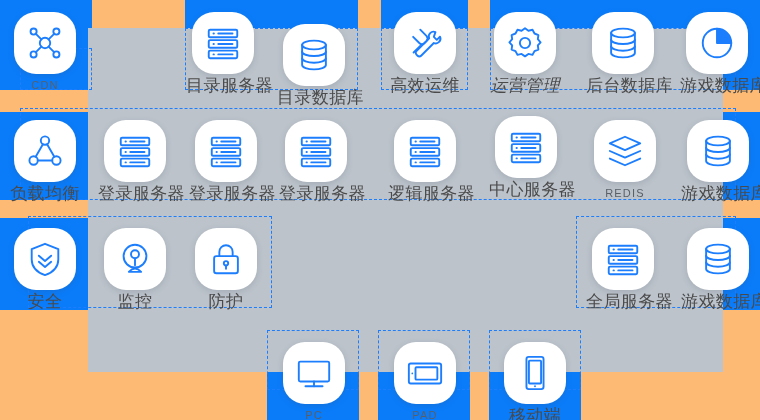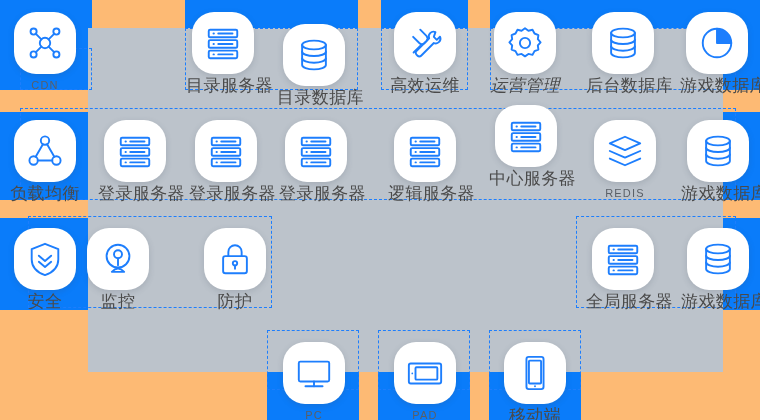--- a/index.html
+++ b/index.html
@@ -243,21 +243,21 @@
             <line x1="10" y1="10" x2="10.4" y2="10"></line>
             <line x1="10" y1="21" x2="10.4" y2="21"></line>
             <line x1="10" y1="32" x2="10.4" y2="32"></line>
             <line x1="15" y1="10" x2="30" y2="10"></line>
             <line x1="15" y1="21" x2="30" y2="21"></line>
             <line x1="15" y1="32" x2="30" y2="32"></line>
           </svg>
         </div>
         <div class="node-label">逻辑服务器</div>
       </div>
-      <div class="node" style="left: 489px; top: 105px;">
+      <div class="node" style="left: 489px; top: 116px;">
         <div class="node-tile">
           <svg width="38" height="38" viewBox="0 0 40 40" fill="none" stroke="#1d7efd" stroke-width="2" stroke-linecap="round" stroke-linejoin="round">
             <rect x="5" y="6" width="30" height="8" rx="1.4"></rect>
             <rect x="5" y="17" width="30" height="8" rx="1.4"></rect>
             <rect x="5" y="28" width="30" height="8" rx="1.4"></rect>
             <line x1="10" y1="10" x2="10.4" y2="10"></line>
             <line x1="10" y1="21" x2="10.4" y2="21"></line>
             <line x1="10" y1="32" x2="10.4" y2="32"></line>
             <line x1="15" y1="10" x2="30" y2="10"></line>
             <line x1="15" y1="21" x2="30" y2="21"></line>
@@ -290,32 +290,32 @@
       <div class="node" style="left: 8px; top: 228px;">
         <div class="node-tile">
           <svg width="38" height="38" viewBox="0 0 40 40" fill="none" stroke="#1d7efd" stroke-width="2" stroke-linecap="round" stroke-linejoin="round">
             <path d="M20 4 L34 9.5 v11 c0 8.6-5.9 13.6-14 16.5 -8.1-2.9-14-7.9-14-16.5 v-11 z"></path>
             <path d="M13.5 16.5 L20 22 L26.5 16.5"></path>
             <path d="M13.5 23 L20 28.5 L26.5 23"></path>
           </svg>
         </div>
         <div class="node-label">安全</div>
       </div>
-      <div class="node" style="left: 81px; top: 228px;">
+      <div class="node" style="left: 98px; top: 228px;">
         <div class="node-tile">
           <svg width="38" height="38" viewBox="0 0 40 40" fill="none" stroke="#1d7efd" stroke-width="2" stroke-linecap="round" stroke-linejoin="round">
             <circle cx="20" cy="17" r="12"></circle>
             <circle cx="20" cy="15" r="4.2"></circle>
             <path d="M20 19.5 v7"></path>
             <path d="M13.5 33.5 q6.5-7 13 0 z"></path>
           </svg>
         </div>
         <div class="node-label">监控</div>
       </div>
-      <div class="node" style="left: 198px; top: 228px;">
+      <div class="node" style="left: 189px; top: 228px;">
         <div class="node-tile">
           <svg width="38" height="38" viewBox="0 0 40 40" fill="none" stroke="#1d7efd" stroke-width="2" stroke-linecap="round" stroke-linejoin="round">
             <rect x="7.5" y="17" width="25" height="18" rx="2.4"></rect>
             <path d="M13 17 v-4.5 a7 7 0 0 1 14 0 V17"></path>
             <circle cx="20" cy="24.5" r="2.3"></circle>
             <path d="M20 26.8 v3.5"></path>
           </svg>
         </div>
         <div class="node-label">防护</div>
       </div>

